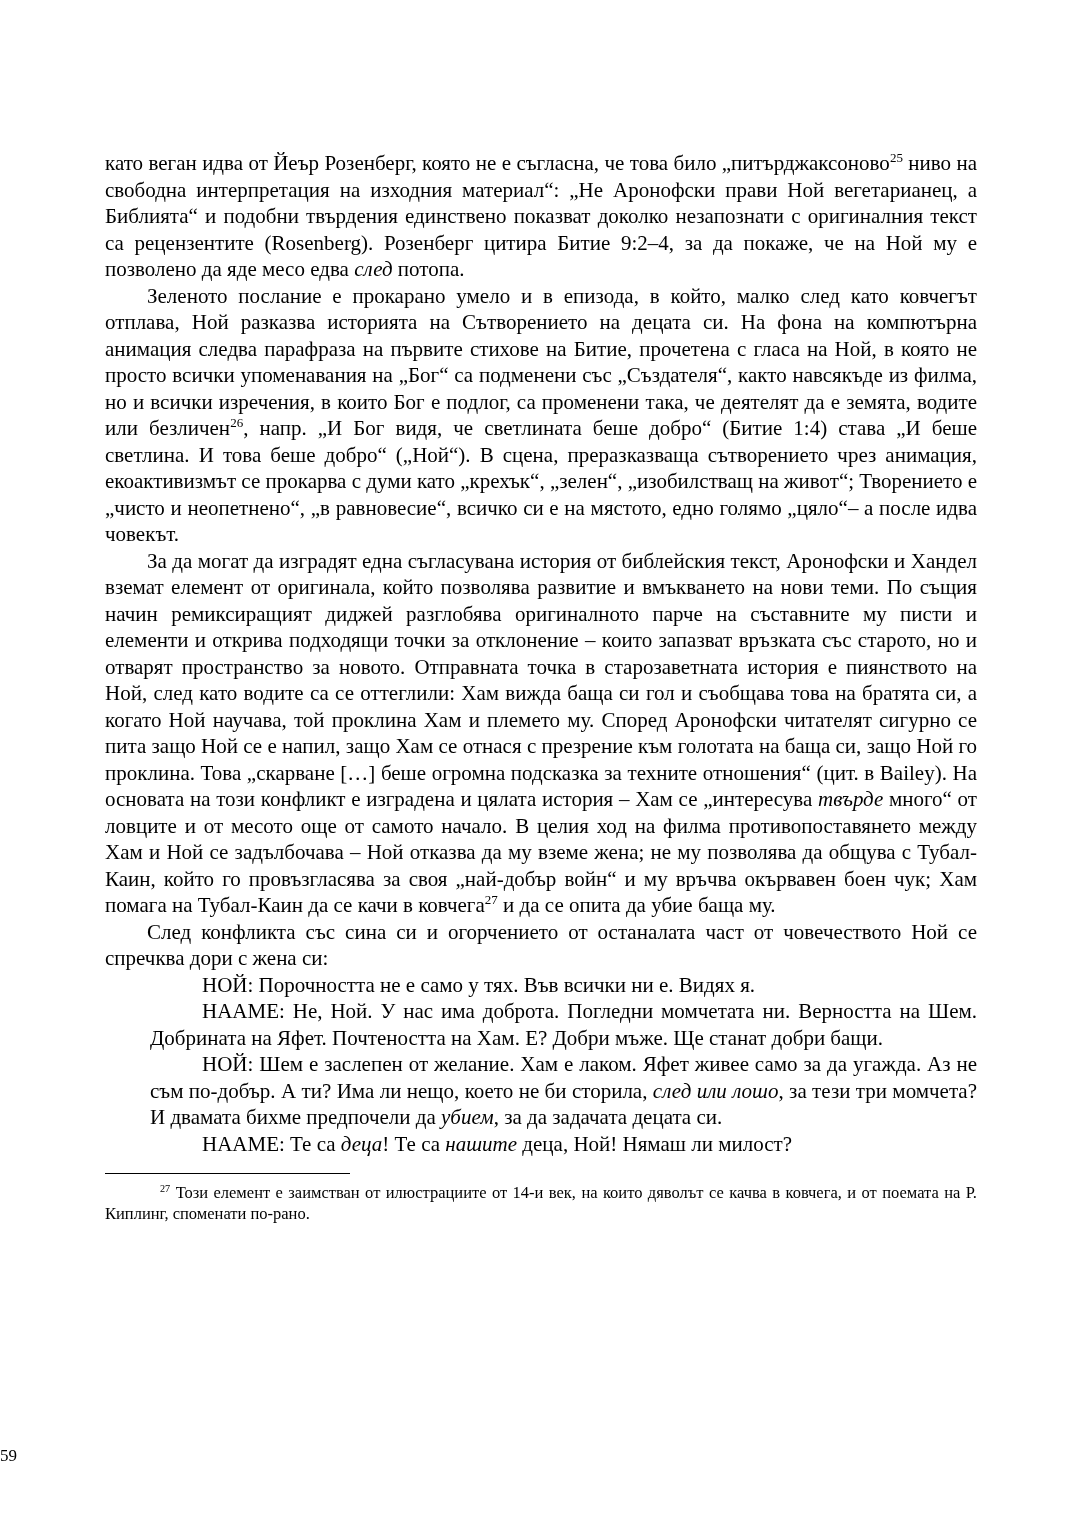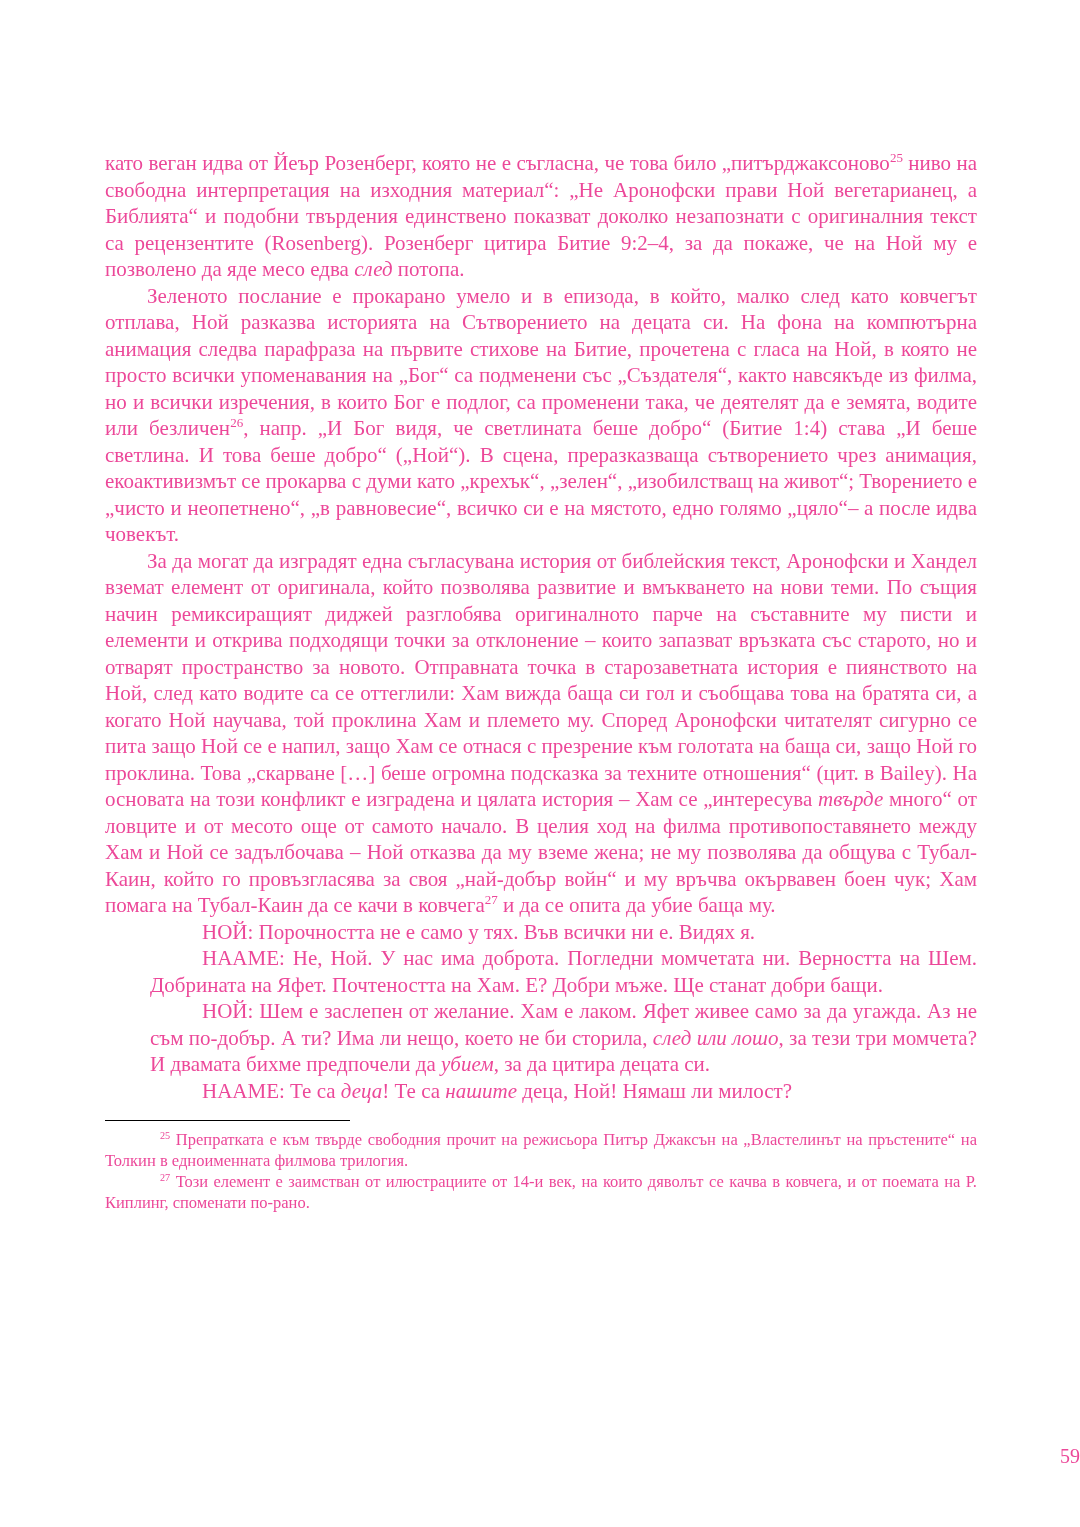--- a/index.html
+++ b/index.html
@@ -3,21 +3,21 @@
 <meta charset="utf-8">
 <style>
   html, body { margin: 0; padding: 0; background: #ffffff; }
   .page {
     position: relative;
     width: 1080px;
     height: 1527px;
     box-sizing: border-box;
     padding: 150px 103px 0 105px;
     background: #ffffff;
-    color: #ec4899;
+    color: #000000;
     font-family: "Liberation Serif", "DejaVu Serif", serif;
     font-size: 21px;
     line-height: 26.5px;
     overflow: hidden;
   }
   main p {
     margin: 0;
     text-align: justify;
   }
   p.body { text-indent: 42px; }
@@ -47,38 +47,38 @@
   .footnotes p {
     margin: 0;
     text-align: justify;
     text-indent: 55px;
   }
   .page-number {
     position: absolute;
     bottom: 58px;
     left: 0;
     right: 0;
-    text-align: right;
-    font-size: 20px;
+    text-align: left;
+    font-size: 17px;
   }
 </style>
 </head>
 <body>
 
 <div class="page">
   <main id="paragraphs">
       <p class="body-first"><span>като веган идва от Йеър Розенберг, която не е съгласна, че това било „питърджаксоново</span><sup>25</sup><span> ниво на свободна интерпретация на изходния материал“: „Не Аронофски прави Ной вегетарианец, а Библията“ и подобни твърдения единствено показват доколко незапознати с оригиналния текст са рецензентите (Rosenberg). Розенберг цитира Битие 9:2–4, за да покаже, че на Ной му е позволено да яде месо едва </span><em>след</em><span> потопа.</span></p>
       <p class="body"><span>Зеленото послание е прокарано умело и в епизода, в който, малко след като ковчегът отплава, Ной разказва историята на Сътворението на децата си. На фона на компютърна анимация следва парафраза на първите стихове на Битие, прочетена с гласа на Ной, в която не просто всички упоменавания на „Бог“ са подменени със „Създателя“, както навсякъде из филма, но и всички изречения, в които Бог е подлог, са променени така, че деятелят да е земята, водите или безличен</span><sup>26</sup><span>, напр. „И Бог видя, че светлината беше добро“ (Битие 1:4) става „И беше светлина. И това беше добро“ („Ной“). В сцена, преразказваща сътворението чрез анимация, екоактивизмът се прокарва с думи като „крехък“, „зелен“, „изобилстващ на живот“; Творението е „чисто и неопетнено“, „в равновесие“, всичко си е на мястото, едно голямо „цяло“– а после идва човекът.</span></p>
       <p class="body"><span>За да могат да изградят една съгласувана история от библейския текст, Аронофски и Хандел вземат елемент от оригинала, който позволява развитие и вмъкването на нови теми. По същия начин ремиксиращият диджей разглобява оригиналното парче на съставните му писти и елементи и открива подходящи точки за отклонение – които запазват връзката със старото, но и отварят пространство за новото. Отправната точка в старозаветната история е пиянството на Ной, след като водите са се оттеглили: Хам вижда баща си гол и съобщава това на братята си, а когато Ной научава, той проклина Хам и племето му. Според Аронофски читателят сигурно се пита защо Ной се е напил, защо Хам се отнася с презрение към голотата на баща си, защо Ной го проклина. Това „скарване […] беше огромна подсказка за техните отношения“ (цит. в Bailey). На основата на този конфликт е изградена и цялата история – Хам се „интересува </span><em>твърде</em><span> много“ от ловците и от месото още от самото начало. В целия ход на филма противопоставянето между Хам и Ной се задълбочава – Ной отказва да му вземе жена; не му позволява да общува с Тубал-Каин, който го провъзгласява за своя „най-добър войн“ и му връчва окървавен боен чук; Хам помага на Тубал-Каин да се качи в ковчега</span><sup>27</sup><span> и да се опита да убие баща му.</span></p>
+      <p class="body"><span>След конфликта със сина си и огорчението от останалата част от човечеството Ной се спречква дори с жена си:</span></p>
       <p class="quote"><span>НОЙ: Порочността не е само у тях. Във всички ни е. Видях я.</span></p>
       <p class="quote"><span>НААМЕ: Не, Ной. У нас има доброта. Погледни момчетата ни. Верността на Шем. Добрината на Яфет. Почтеността на Хам. Е? Добри мъже. Ще станат добри бащи.</span></p>
-      <p class="quote"><span>НОЙ: Шем е заслепен от желание. Хам е лаком. Яфет живее само за да угажда. Аз не съм по-добър. А ти? Има ли нещо, което не би сторила, </span><em>след или лошо</em><span>, за тези три момчета? И двамата бихме предпочели да </span><em>убием</em><span>, за да цитира децата си.</span></p>
+      <p class="quote"><span>НОЙ: Шем е заслепен от желание. Хам е лаком. Яфет живее само за да угажда. Аз не съм по-добър. А ти? Има ли нещо, което не би сторила, </span><em>след или лошо</em><span>, за тези три момчета? И двамата бихме предпочели да </span><em>убием</em><span>, за да задачата децата си.</span></p>
       <p class="quote"><span>НААМЕ: Те са </span><em>деца</em><span>! Те са </span><em>нашите</em><span> деца, Ной! Нямаш ли милост?</span></p>
     </main>
   <section class="footnotes">
     <hr class="footnote-rule">
     <div id="footnotes">
-        <p><sup>25</sup><span> Препратката е към твърде свободния прочит на режисьора Питър Джаксън на „Властелинът на пръстените“ на Толкин в едноименната филмова трилогия.</span></p>
         <p><sup>27</sup><span> Този елемент е заимстван от илюстрациите от 14-и век, на които дяволът се качва в ковчега, и от поемата на Р. Киплинг, споменати по-рано.</span></p>
       </div>
   </section>
   <div class="page-number">59</div>
 </div>
 
 </body></html>

